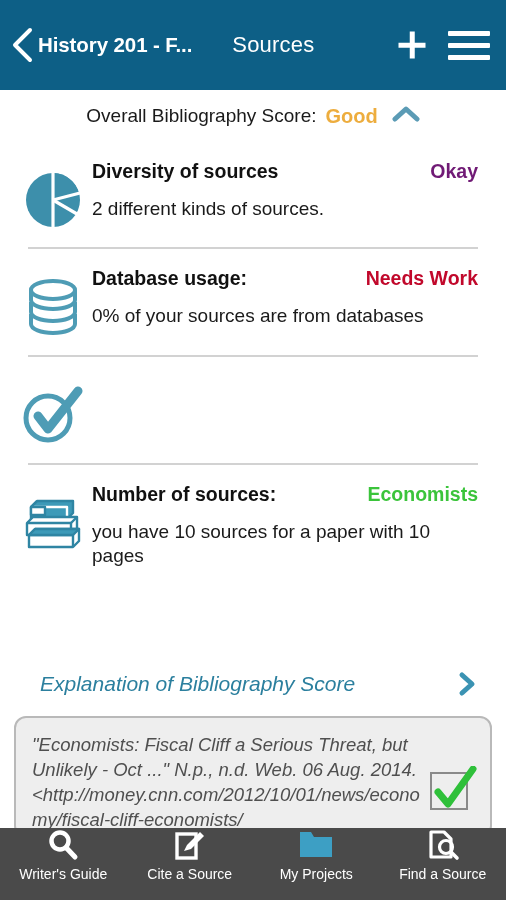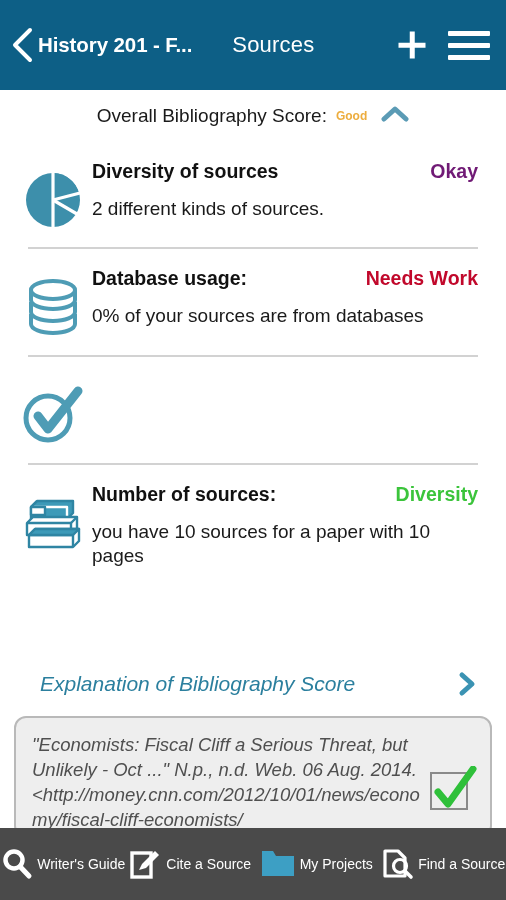--- a/index.html
+++ b/index.html
@@ -108,21 +108,21 @@
     height: 52px;
     display: flex;
     align-items: center;
     justify-content: center;
   }
   .overall-label {
     font-size: 19px;
     color: #1a1a1a;
   }
   .overall-value {
-    font-size: 12px;
+    font-size: 20px;
     font-weight: bold;
     color: #edad3e;
     margin-left: 9px;
   }
   .collapse-chevron {
     margin-left: 14px;
     width: 28px;
     height: 20px;
     display: flex;
     align-items: center;
@@ -243,23 +243,22 @@
     left: 0; bottom: 0;
     width: 506px;
     height: 72px;
     background: #4a4a4a;
     display: flex;
     align-items: stretch;
   }
   .navitem {
     flex: 1 1 0;
     display: flex;
-    flex-direction: row;
-    align-items: center;
-    justify-content: center;
+    flex-direction: column;
+    align-items: center;
     gap: 4px;
     cursor: pointer;
   }
   .navicon {
     height: 34px;
     display: flex;
     align-items: center;
     justify-content: center;
   }
   .navlabel {
@@ -378,21 +377,21 @@
               <path d="M8 42 L14 36 L58 36 L58 48 L52 54 L8 54 Z" fill="#ffffff"></path>
               <path d="M8 42 L52 42 L52 54" fill="none" stroke="#2f85a3" stroke-width="2.4"></path>
               <path d="M14 36 L58 36 L52 42 L8 42 Z" fill="#3d9ab8"></path>
             </g>
           </svg>
         </span>
       </div>
       <div class="metric-body">
         <div class="metric-head">
           <span class="metric-title">Number of sources:</span>
-          <span class="metric-status" style="color:#3bc43b">Diversity</span>
+          <span class="metric-status" style="color:#3bc43b">Economists</span>
         </div>
         <div class="metric-desc">you have 10 sources for a paper with 10 pages</div>
       </div>
     </div>
   </div>
 
   <div style="position:absolute; top:655px; left:0; width:506px;font-style:italic;">
     <div class="explain-row">
       <span class="explain-text">Explanation of Bibliography Score</span>
       <span class="explain-chevron">

